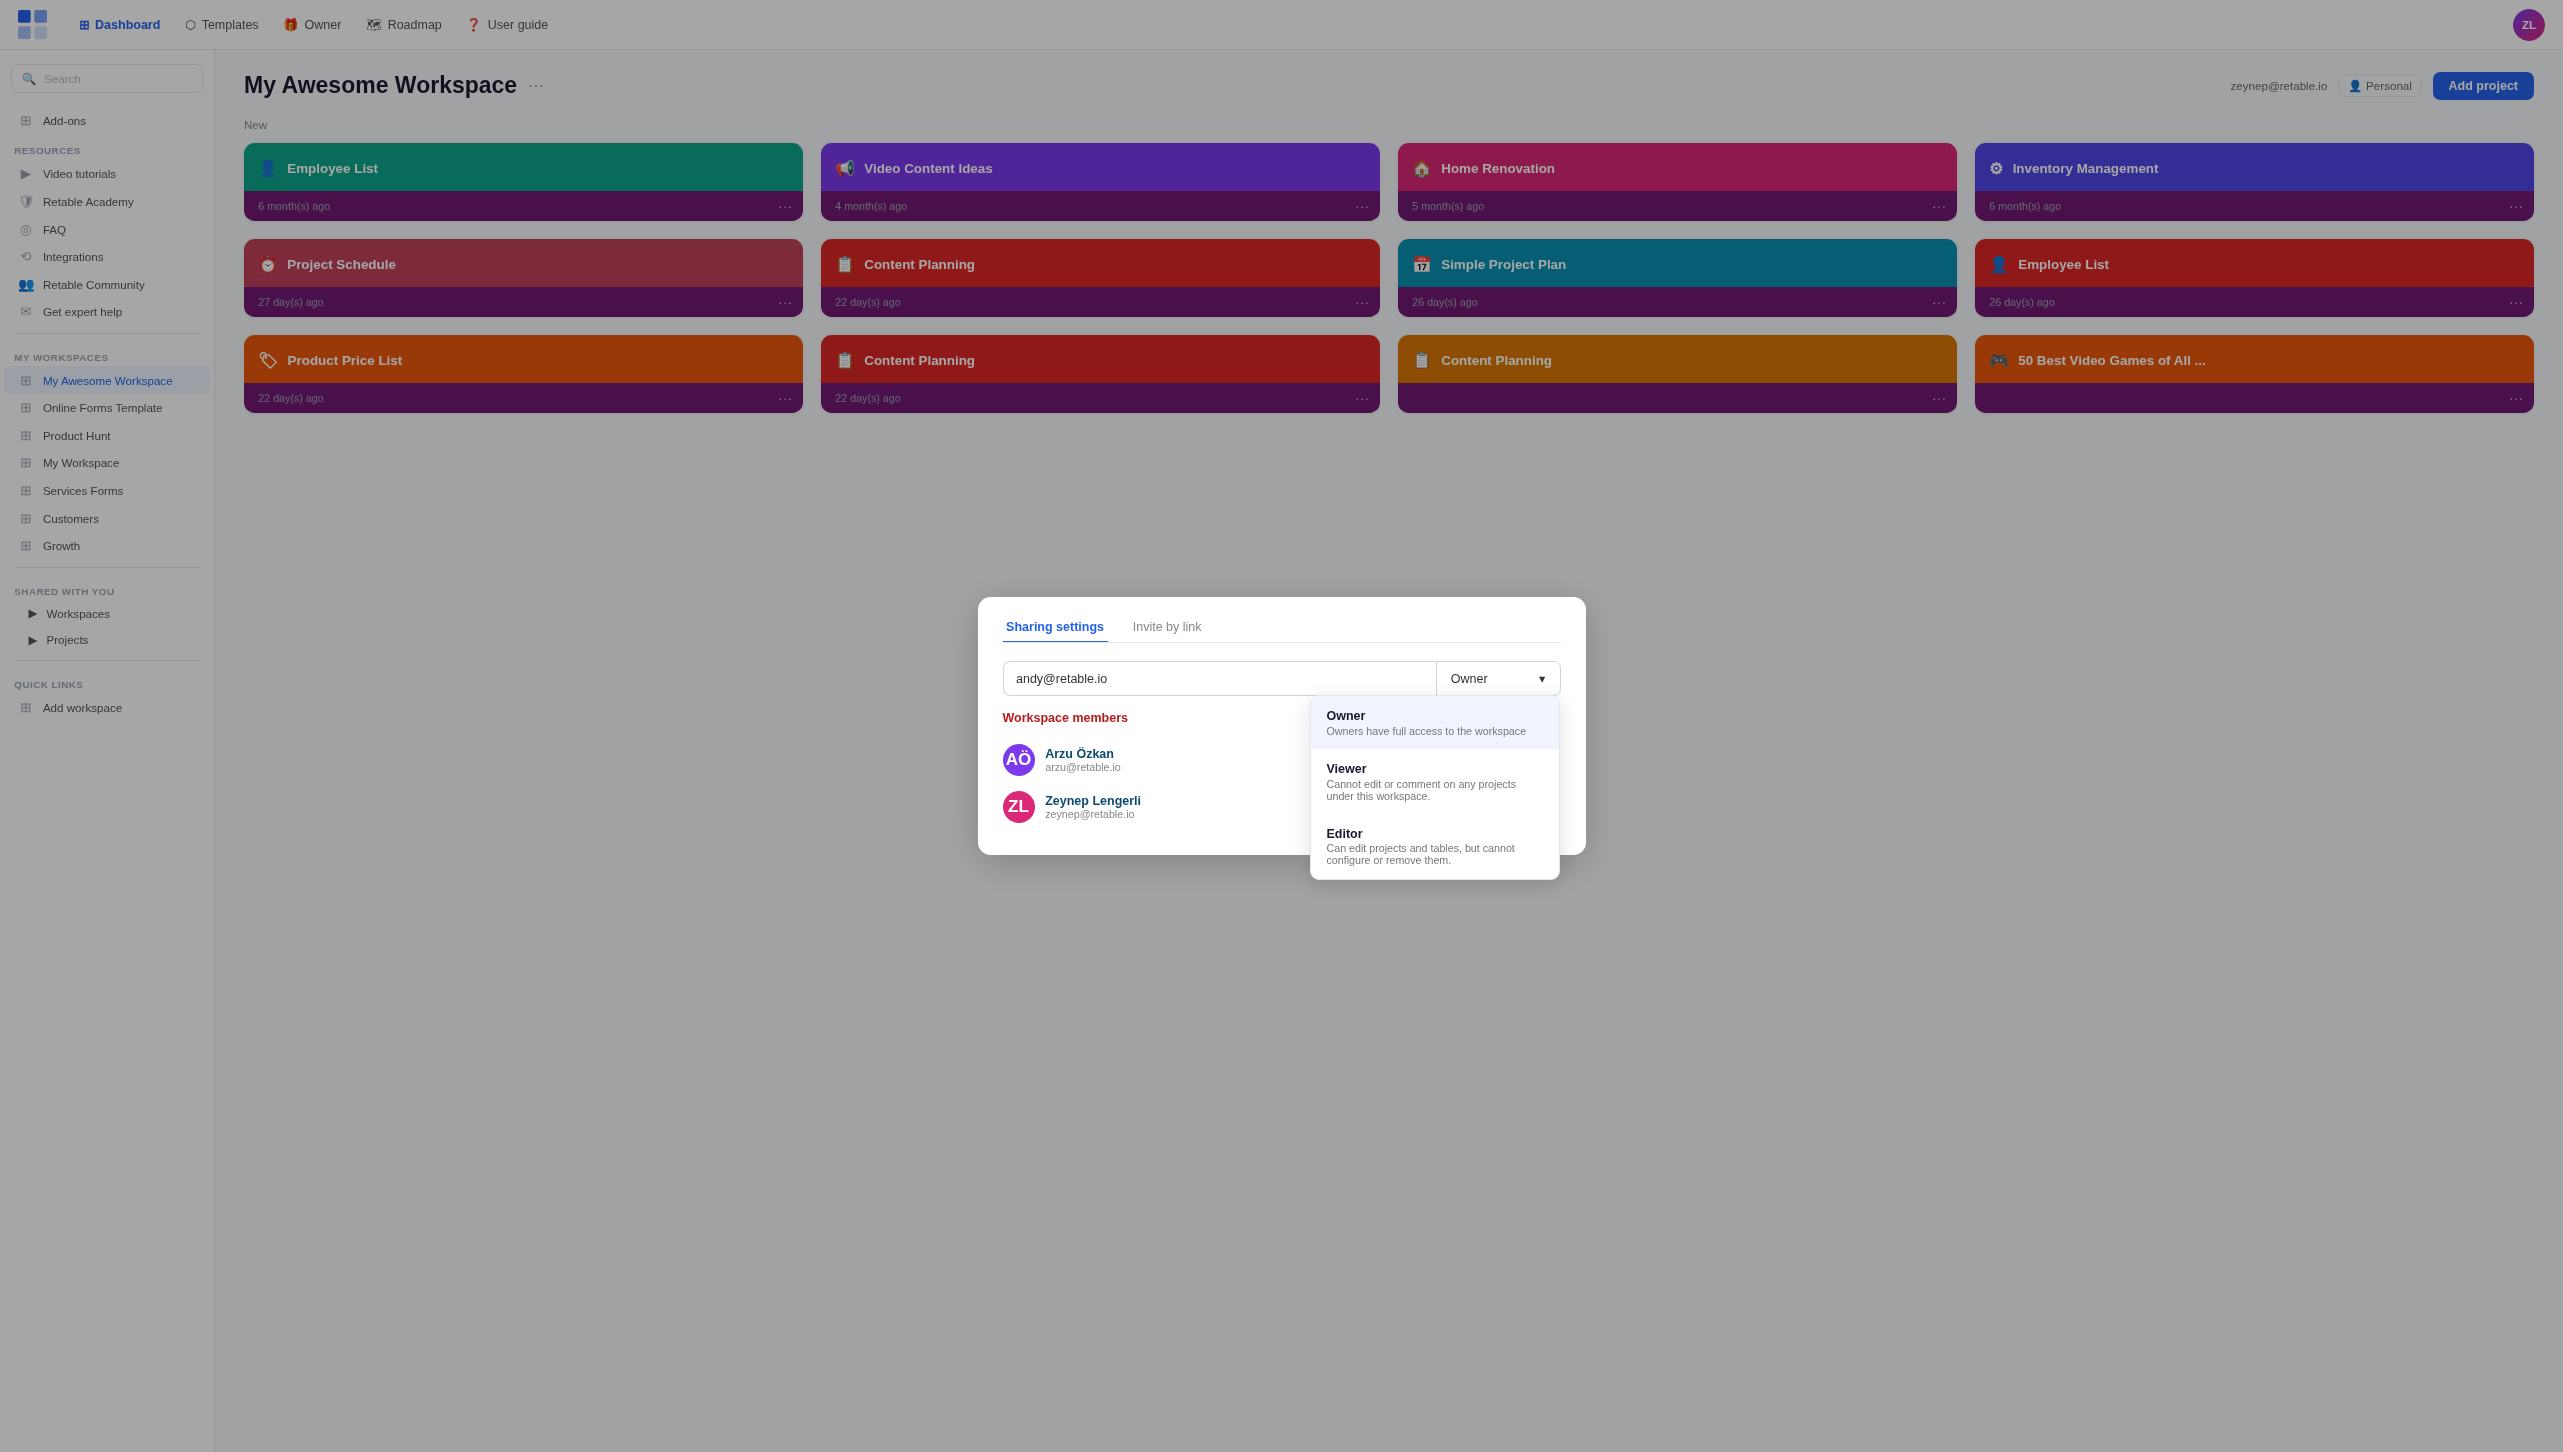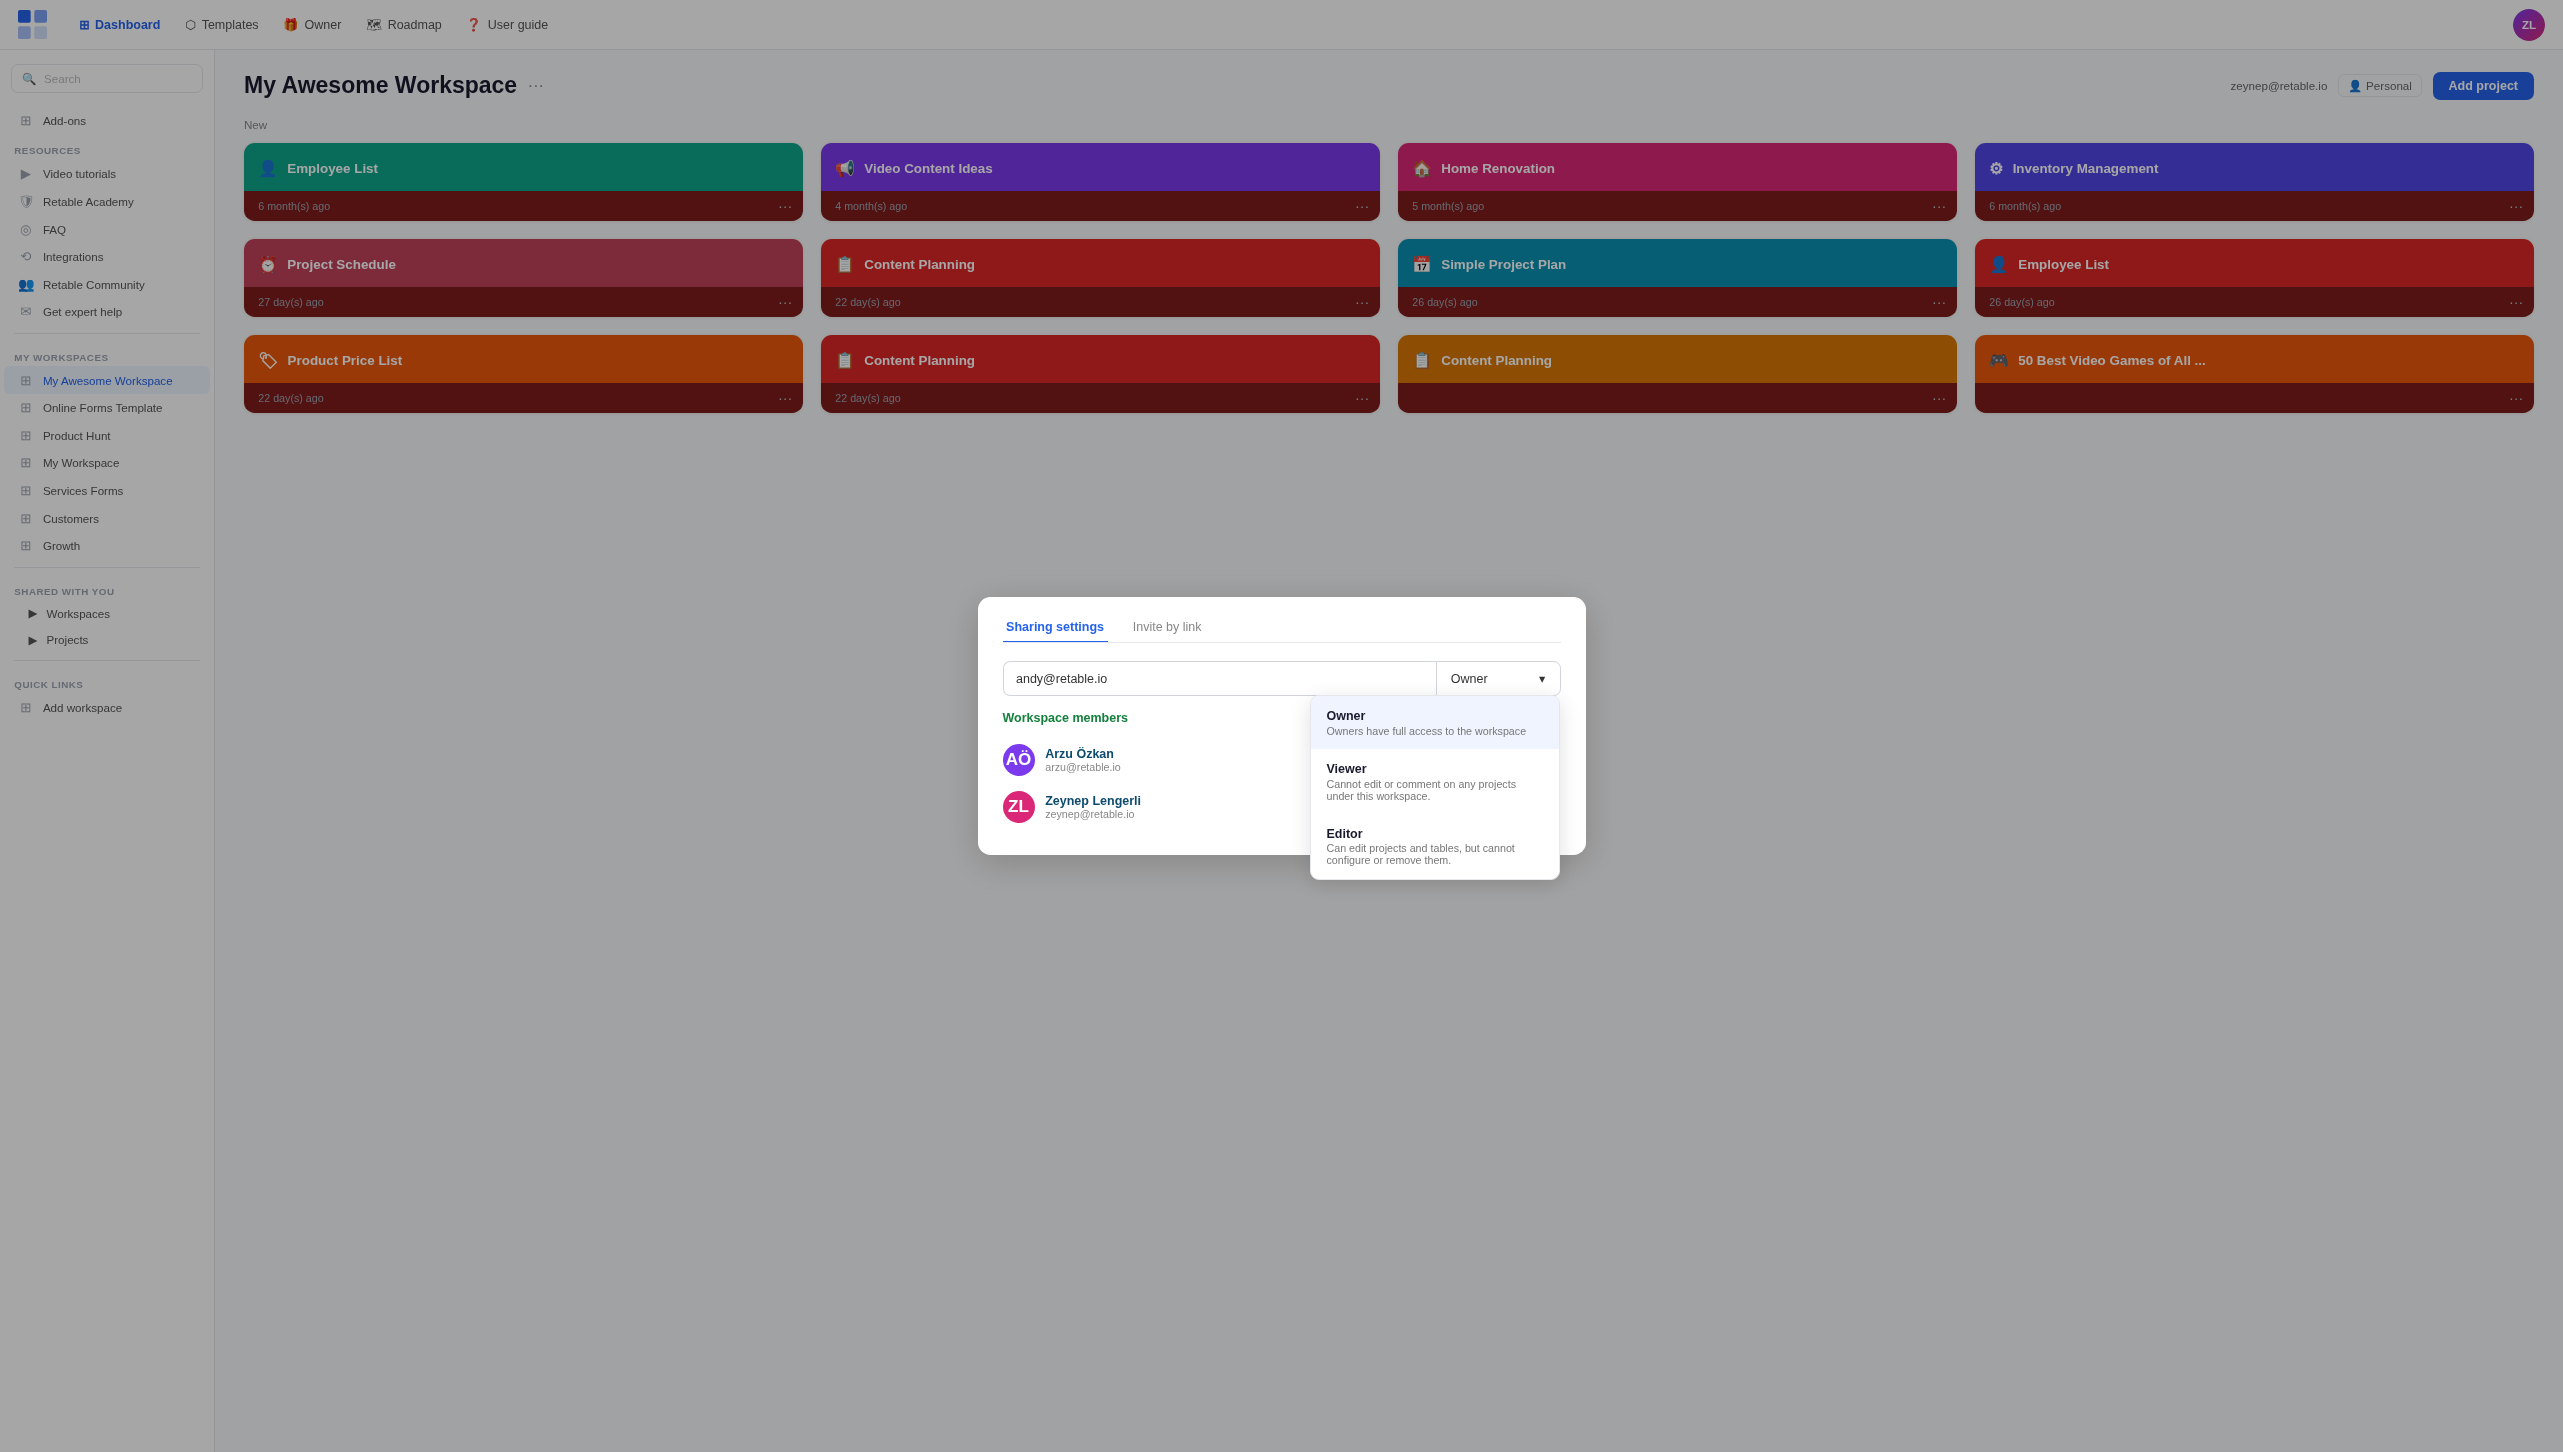--- a/index.html
+++ b/index.html
@@ -64,21 +64,21 @@
     .projects-grid { display: grid; grid-template-columns: repeat(4, 1fr); gap: 18px; margin-bottom: 18px; }
     .project-card {
       border-radius: 10.7px; overflow: hidden; cursor: pointer; position: relative;
       box-shadow: 0 0.9px 3.6px rgba(0,0,0,0.08);
     }
     .project-card-header {
       display: flex; align-items: center; gap: 9px; padding: 16px 14.3px 12.5px;
       color: #fff; font-weight: 600; font-size: 13.4px;
     }
     .project-card-icon { font-size: 16px; }
-    .project-card-footer { background: #7f1d1d; padding: 7.2px 10.7px 7.2px 14.3px; display: flex; align-items: center; justify-content: space-between; }
+    .project-card-footer { background: #701a75; padding: 7.2px 10.7px 7.2px 14.3px; display: flex; align-items: center; justify-content: space-between; }
     .project-card-time { font-size: 10.7px; color: #9ca3af; }
     .project-card-more { font-size: 14.3px; color: #bbb; cursor: pointer; }
     .bg-teal { background: #0fa58a; }
     .bg-purple { background: #7c3aed; }
     .bg-pink { background: #db2777; }
     .bg-indigo { background: #4f46e5; }
     .bg-orange { background: #ea580c; }
     .bg-red { background: #dc2626; }
     .bg-cyan { background: #0891b2; }
     .bg-amber { background: #d97706; }
@@ -119,21 +119,21 @@
     .role-dropdown {
       position: absolute; top: 100%; right: 0; background: #fff; border: 0.9px solid #e5e7eb;
       border-radius: 9px; box-shadow: 0 5.4px 21.5px rgba(0,0,0,0.12); width: 250px; z-index: 10; overflow: hidden;
     }
     .role-option { padding: 12.5px 16px; cursor: pointer; }
     .role-option.selected { background: #f0f4ff; }
     .role-option-title { font-size: 12.5px; font-weight: 600; color: #1a1a2e; margin-bottom: 1.8px; }
     .role-option-desc { font-size: 10.7px; color: #777; }
 
     .members-section { margin-top: 14.3px; }
-    .members-title { font-size: 12.5px; font-weight: 600; color: #15803d; margin-bottom: 12.5px; }
+    .members-title { font-size: 12.5px; font-weight: 600; color: #b91c1c; margin-bottom: 12.5px; }
     .member-row { display: flex; align-items: center; gap: 10.7px; padding: 7.2px 0; }
     .member-info { flex: 1; }
     .member-name { font-size: 12.5px; font-weight: 600; color: #0c4a6e; }
     .member-email { font-size: 10.7px; color: #888; }
     .member-role-select {
       display: flex; align-items: center; gap: 5.4px; padding: 6.3px 10.7px; border: 0.9px solid #d1d5db;
       border-radius: 7.2px; cursor: pointer; font-size: 11.6px; background: #fff; min-width: 98px; justify-content: space-between;
     }
     .member-delete { color: #bbb; cursor: pointer; font-size: 16px; margin-left: 7.2px; }
 

